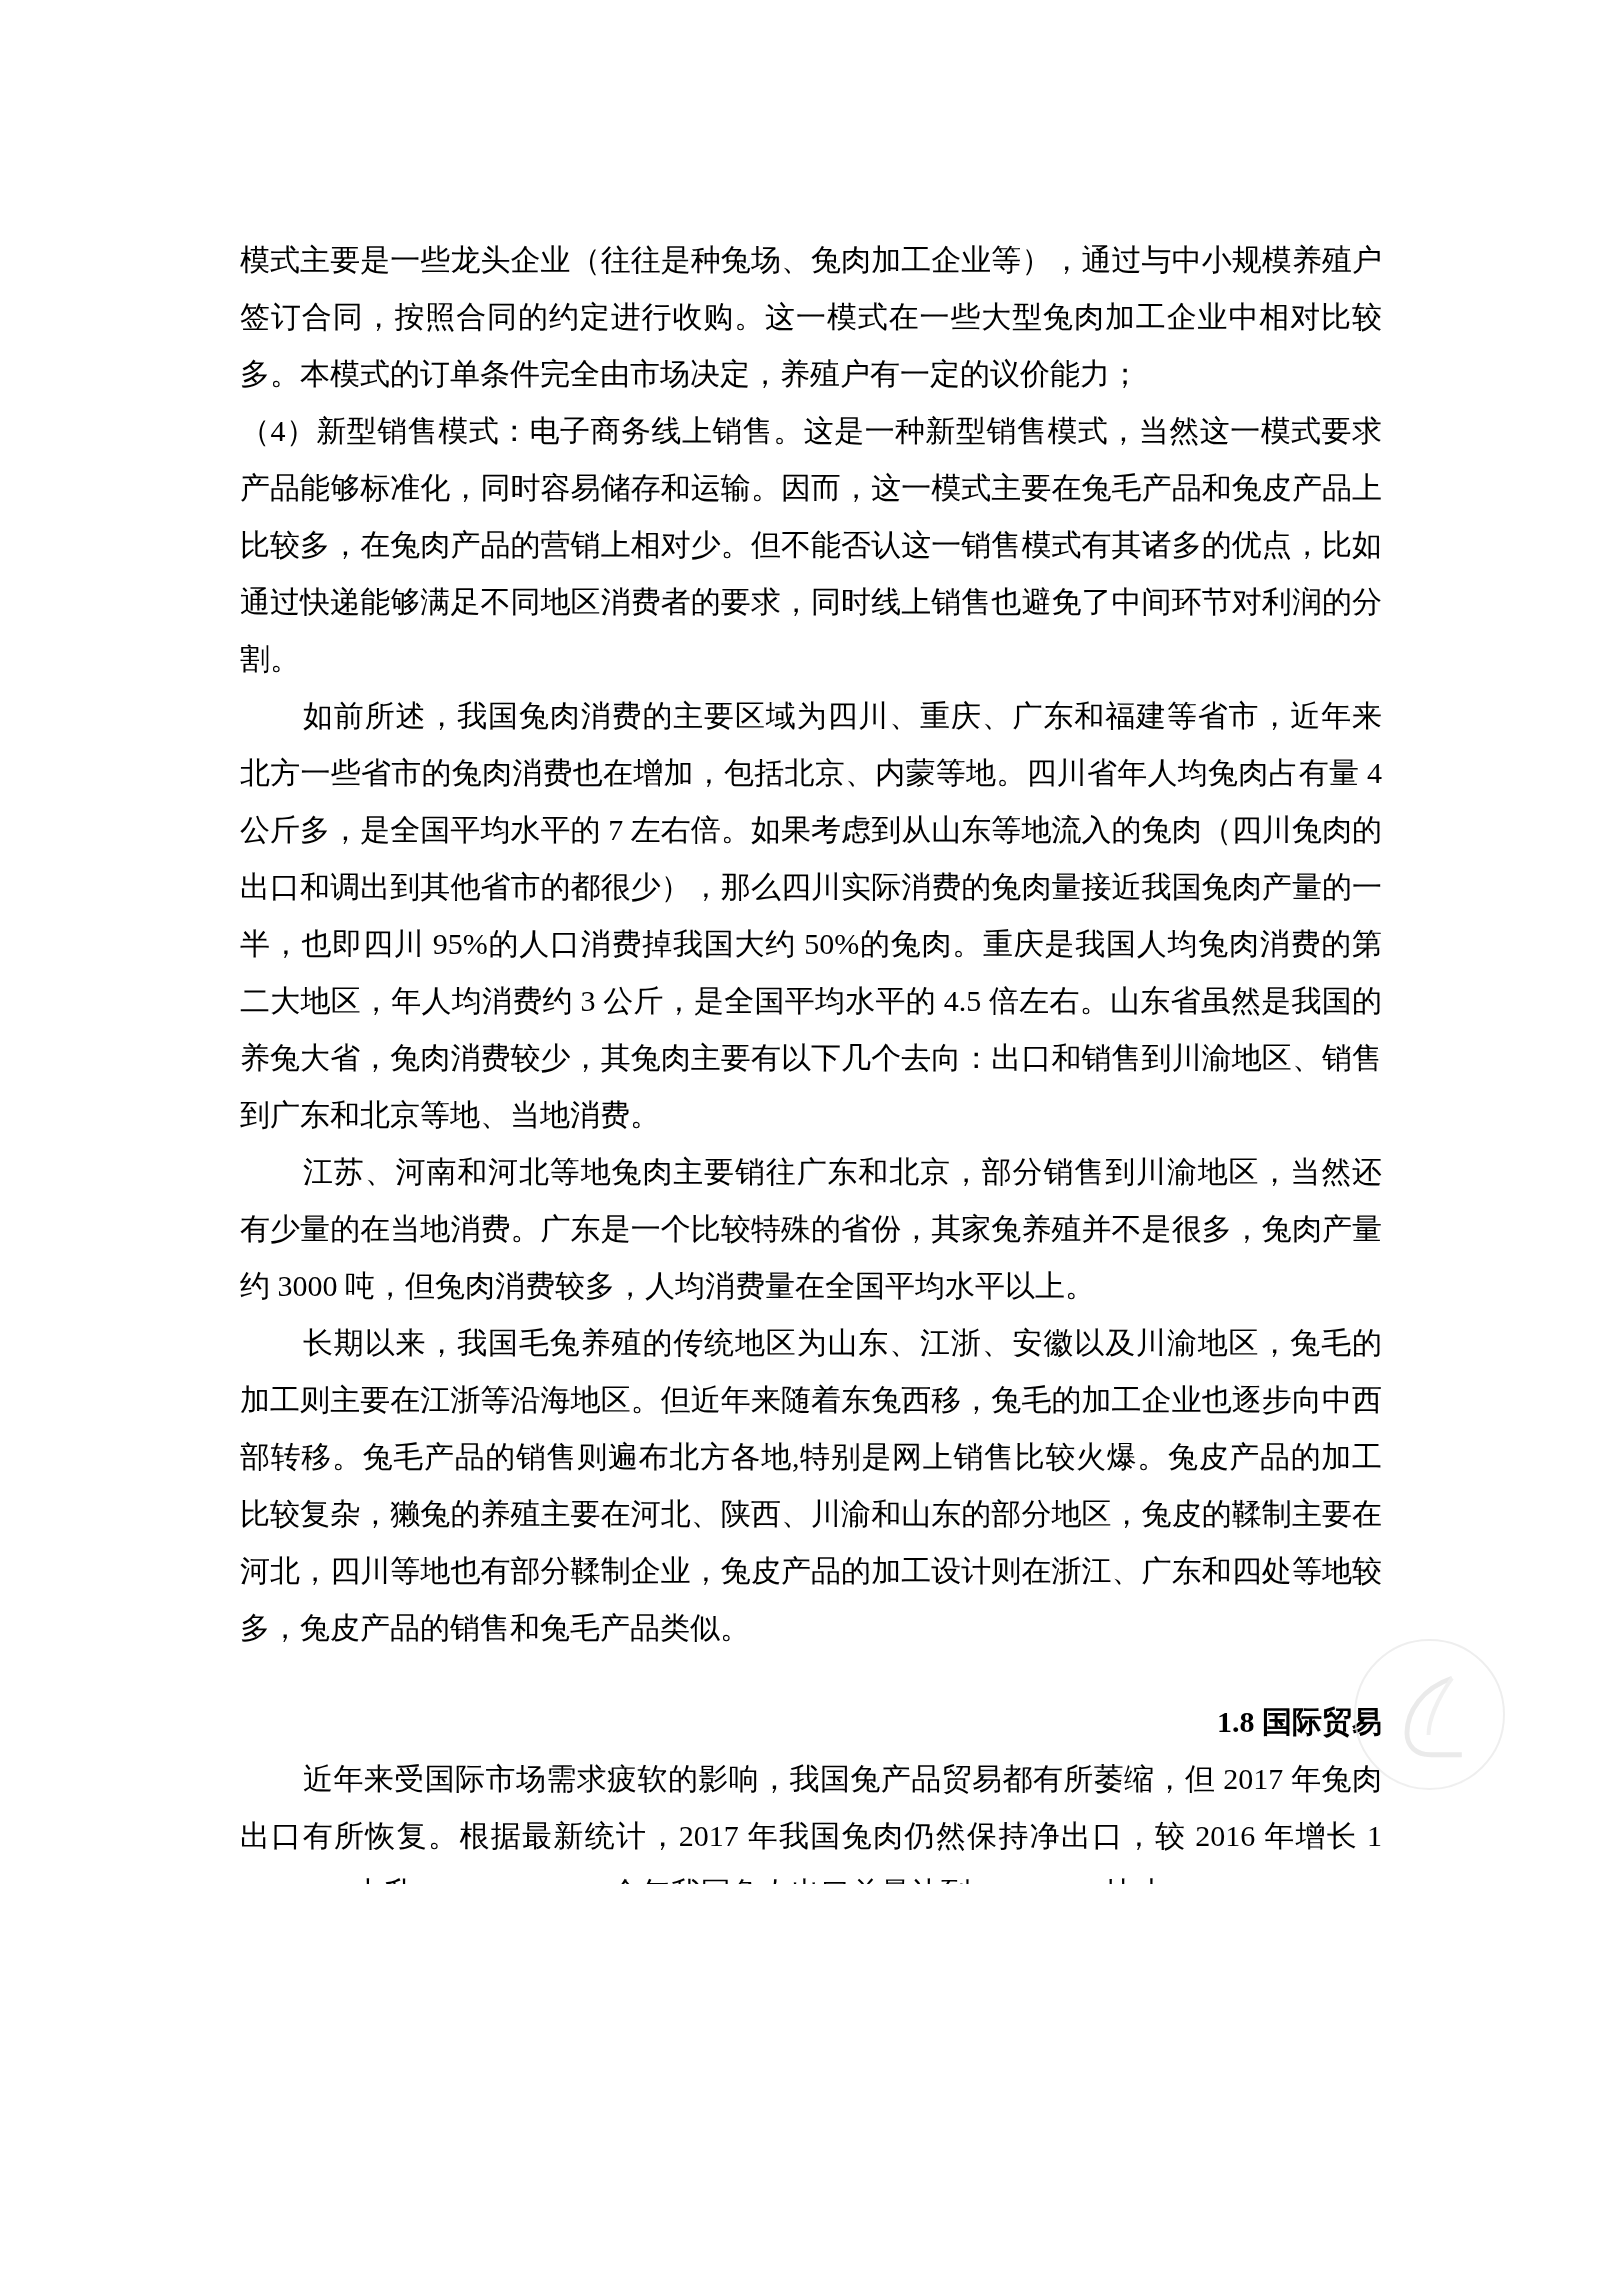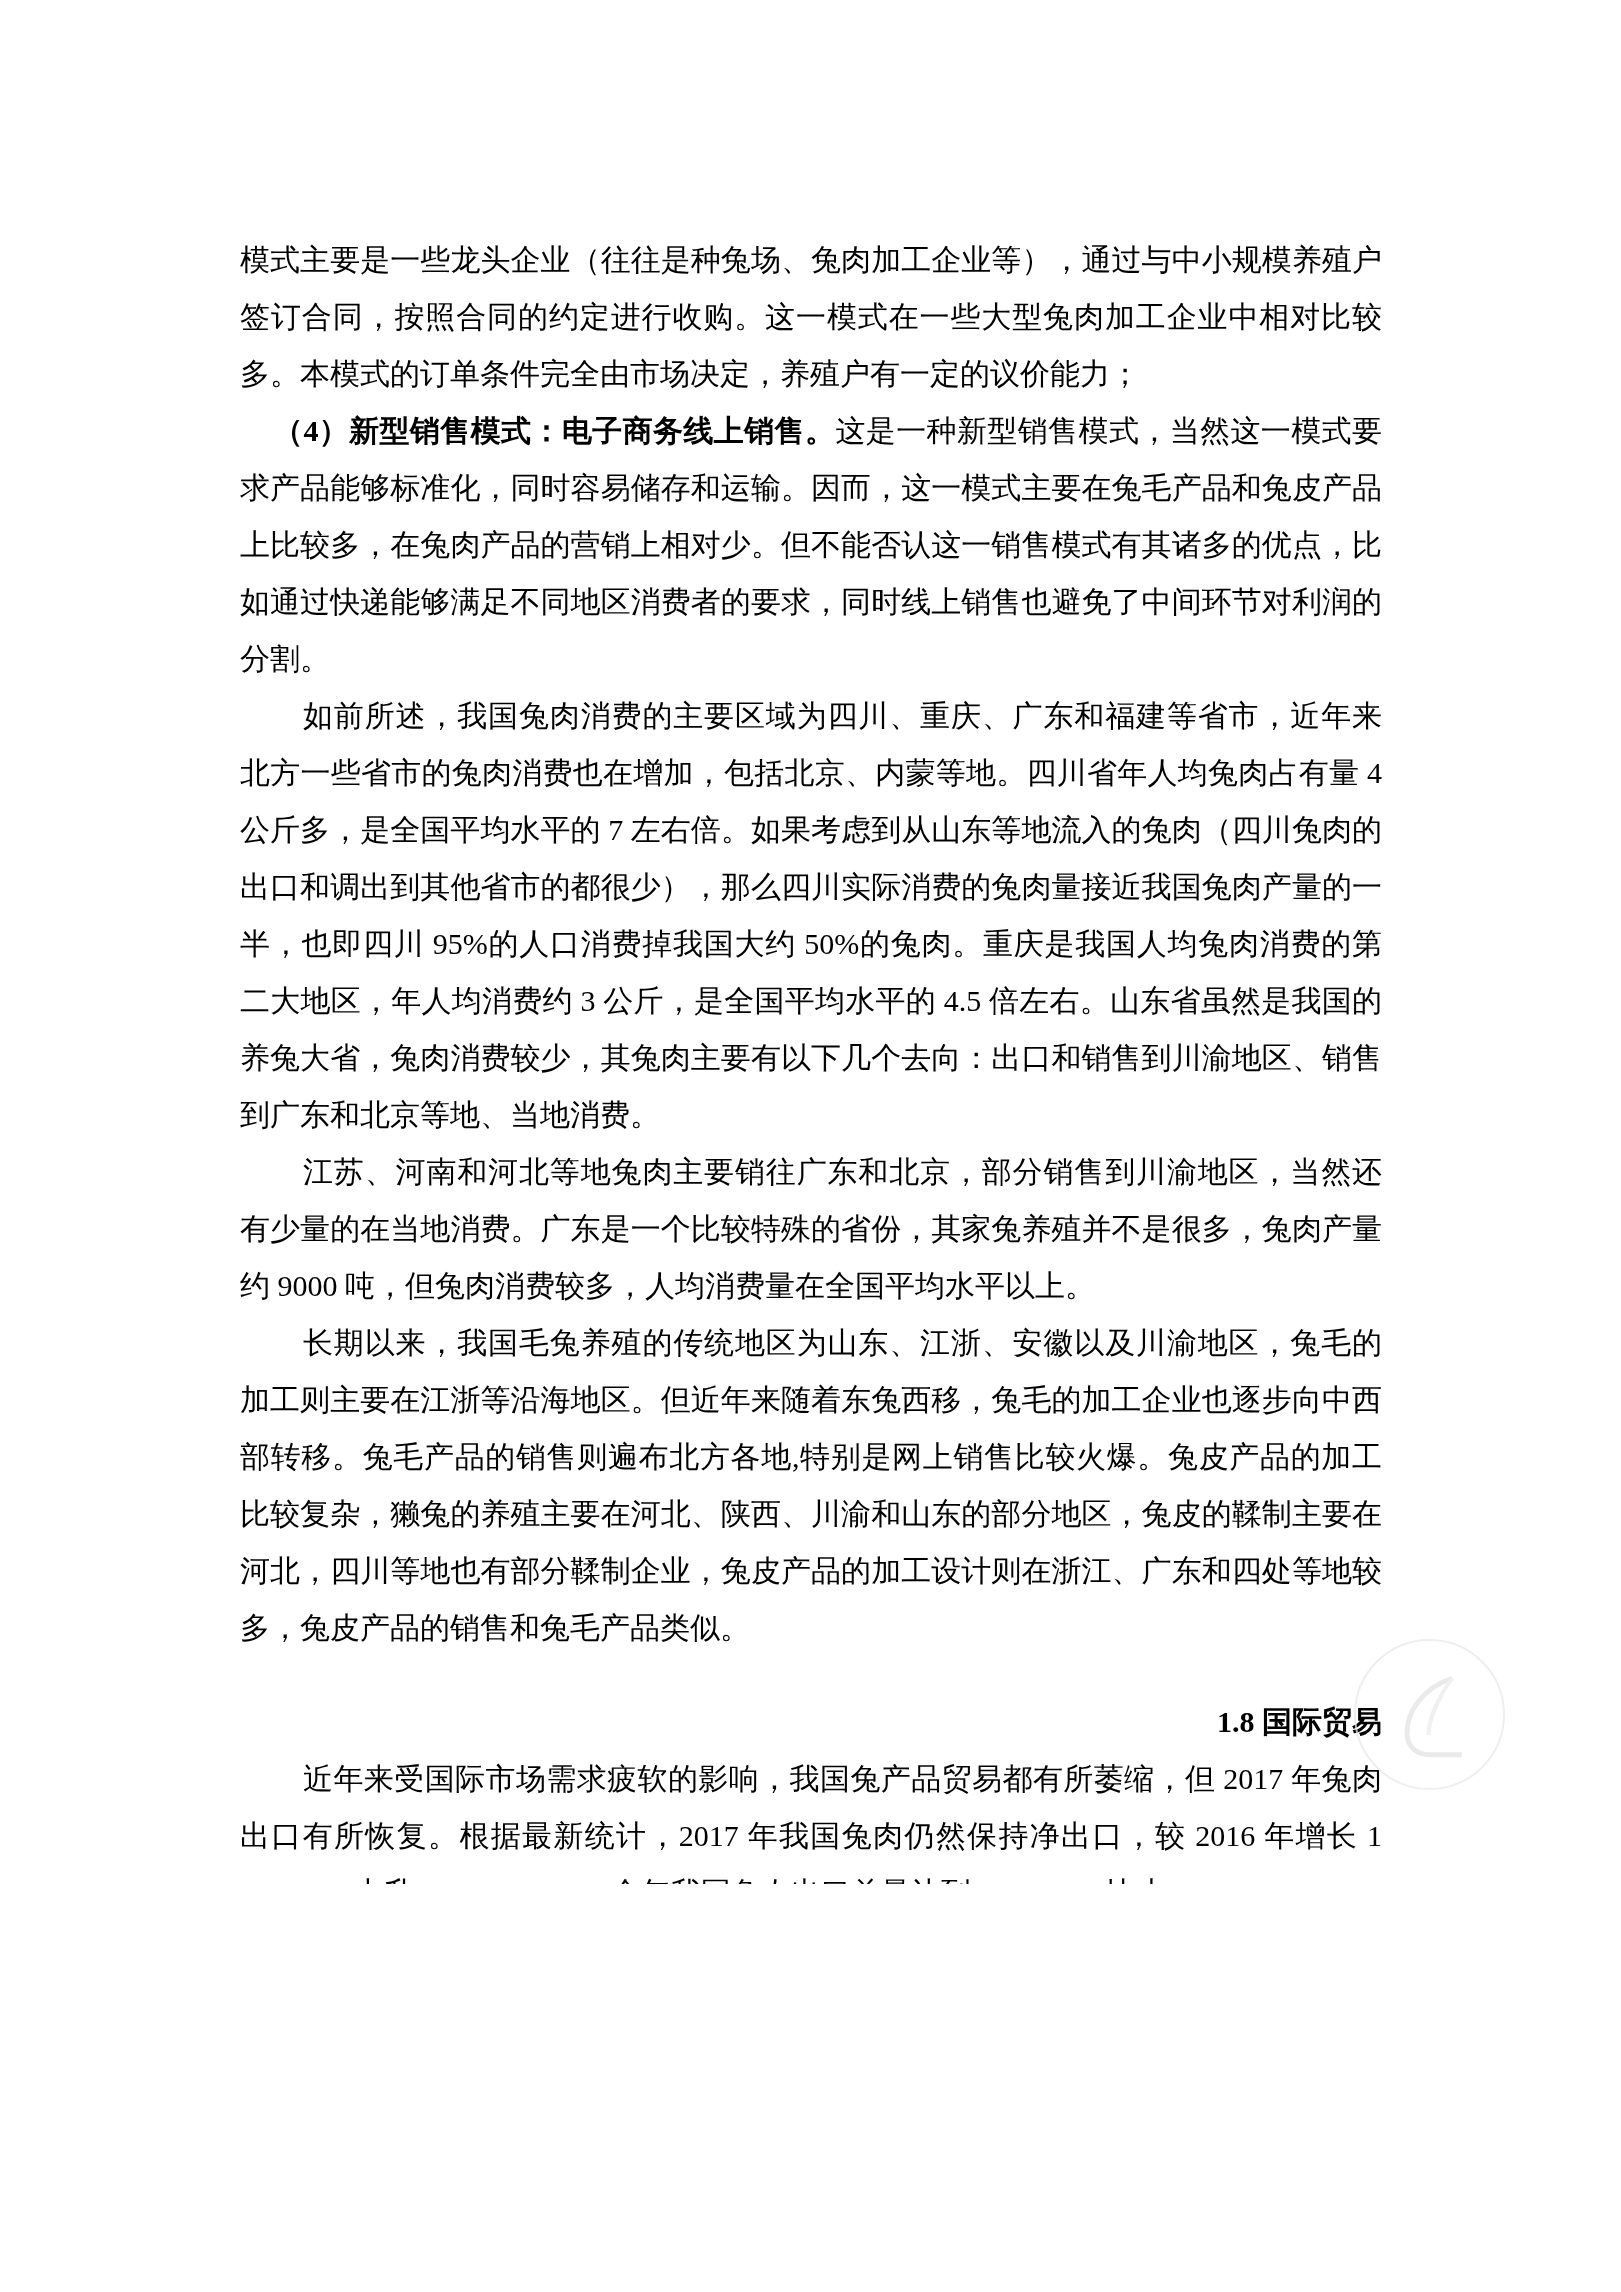--- a/index.html
+++ b/index.html
@@ -30,22 +30,21 @@
     font-size: 30px;
     line-height: 57px;
     text-align: justify;
     text-justify: inter-ideograph;
     letter-spacing: 0px;
   }
   p.indent {
     text-indent: 63px;
   }
   .bold {
-    font-weight: bold;
-    margin-left: 33px;
+    font-weight: normal;
   }
   h2.section {
     margin: 37px 0 0 0;
     font-size: 30px;
     line-height: 57px;
     font-weight: bold;
     letter-spacing: 0px;
     text-align: right;
   }
   .watermark {
@@ -69,21 +68,21 @@
 
 <div class="page">
   <div class="content">
 
     <p class="para">模式主要是一些龙头企业（往往是种兔场、兔肉加工企业等），通过与中小规模养殖户签订合同，按照合同的约定进行收购。这一模式在一些大型兔肉加工企业中相对比较多。本模式的订单条件完全由市场决定，养殖户有一定的议价能力；</p>
 
     <p class="para"><span class="bold">（4）新型销售模式：电子商务线上销售。</span><span>这是一种新型销售模式，当然这一模式要求产品能够标准化，同时容易储存和运输。因而，这一模式主要在兔毛产品和兔皮产品上比较多，在兔肉产品的营销上相对少。但不能否认这一销售模式有其诸多的优点，比如通过快递能够满足不同地区消费者的要求，同时线上销售也避免了中间环节对利润的分割。</span></p>
 
     <p class="para indent">如前所述，我国兔肉消费的主要区域为四川、重庆、广东和福建等省市，近年来北方一些省市的兔肉消费也在增加，包括北京、内蒙等地。四川省年人均兔肉占有量 4 公斤多，是全国平均水平的 7 左右倍。如果考虑到从山东等地流入的兔肉（四川兔肉的出口和调出到其他省市的都很少），那么四川实际消费的兔肉量接近我国兔肉产量的一半，也即四川 95%的人口消费掉我国大约 50%的兔肉。重庆是我国人均兔肉消费的第二大地区，年人均消费约 3 公斤，是全国平均水平的 4.5 倍左右。山东省虽然是我国的养兔大省，兔肉消费较少，其兔肉主要有以下几个去向：出口和销售到川渝地区、销售到广东和北京等地、当地消费。</p>
 
-    <p class="para indent">江苏、河南和河北等地兔肉主要销往广东和北京，部分销售到川渝地区，当然还有少量的在当地消费。广东是一个比较特殊的省份，其家兔养殖并不是很多，兔肉产量约 9000 吨，但兔肉消费较多，人均消费量在全国平均水平以上。</p>
+    <p class="para indent">江苏、河南和河北等地兔肉主要销往广东和北京，部分销售到川渝地区，当然还有少量的在当地消费。广东是一个比较特殊的省份，其家兔养殖并不是很多，兔肉产量约 3000 吨，但兔肉消费较多，人均消费量在全国平均水平以上。</p>
 
     <p class="para indent">长期以来，我国毛兔养殖的传统地区为山东、江浙、安徽以及川渝地区，兔毛的加工则主要在江浙等沿海地区。但近年来随着东兔西移，兔毛的加工企业也逐步向中西部转移。兔毛产品的销售则遍布北方各地,特别是网上销售比较火爆。兔皮产品的加工比较复杂，獭兔的养殖主要在河北、陕西、川渝和山东的部分地区，兔皮的鞣制主要在河北，四川等地也有部分鞣制企业，兔皮产品的加工设计则在浙江、广东和四处等地较多，兔皮产品的销售和兔毛产品类似。</p>
 
     <h2 class="section">1.8 国际贸易</h2>
 
     <p class="para indent">近年来受国际市场需求疲软的影响，我国兔产品贸易都有所萎缩，但 2017 年兔肉出口有所恢复。根据最新统计，2017 年我国兔肉仍然保持净出口，较 2016 年增长 1 238.5 t，上升 21.34%。2017 全年我国兔肉出口总量达到 7042.3 t，比上</p>
 
   </div>
 
   <div class="watermark">

